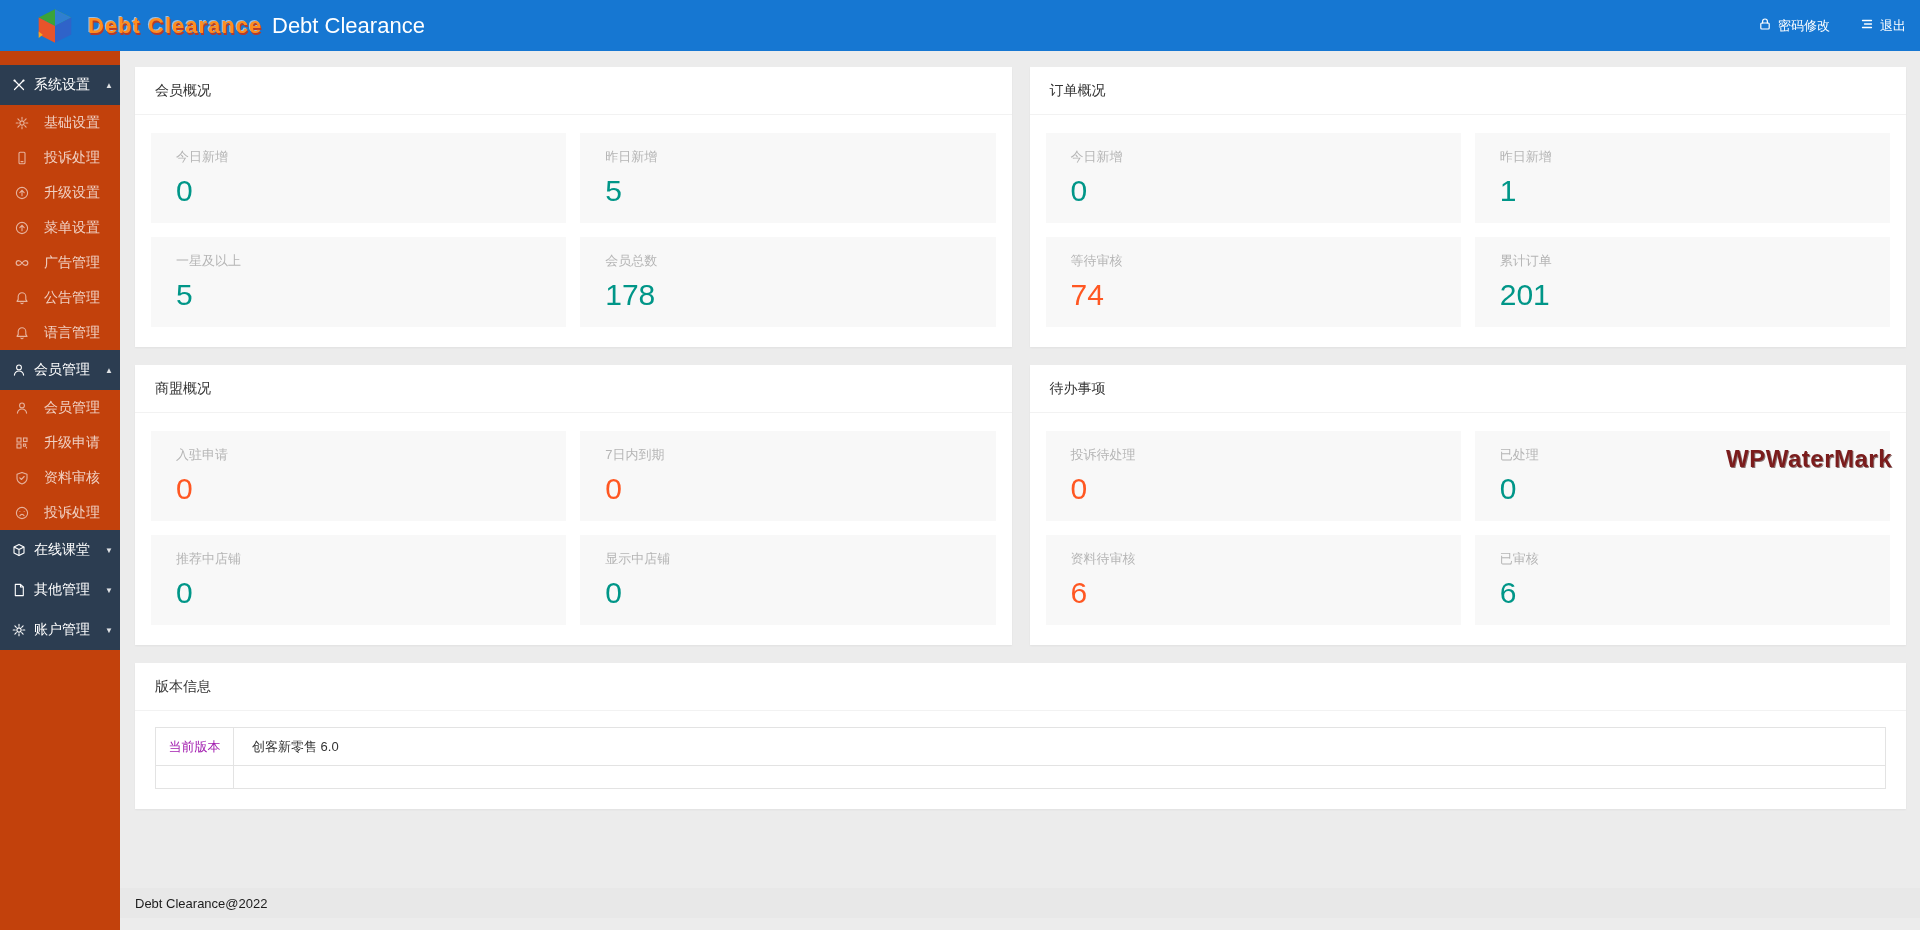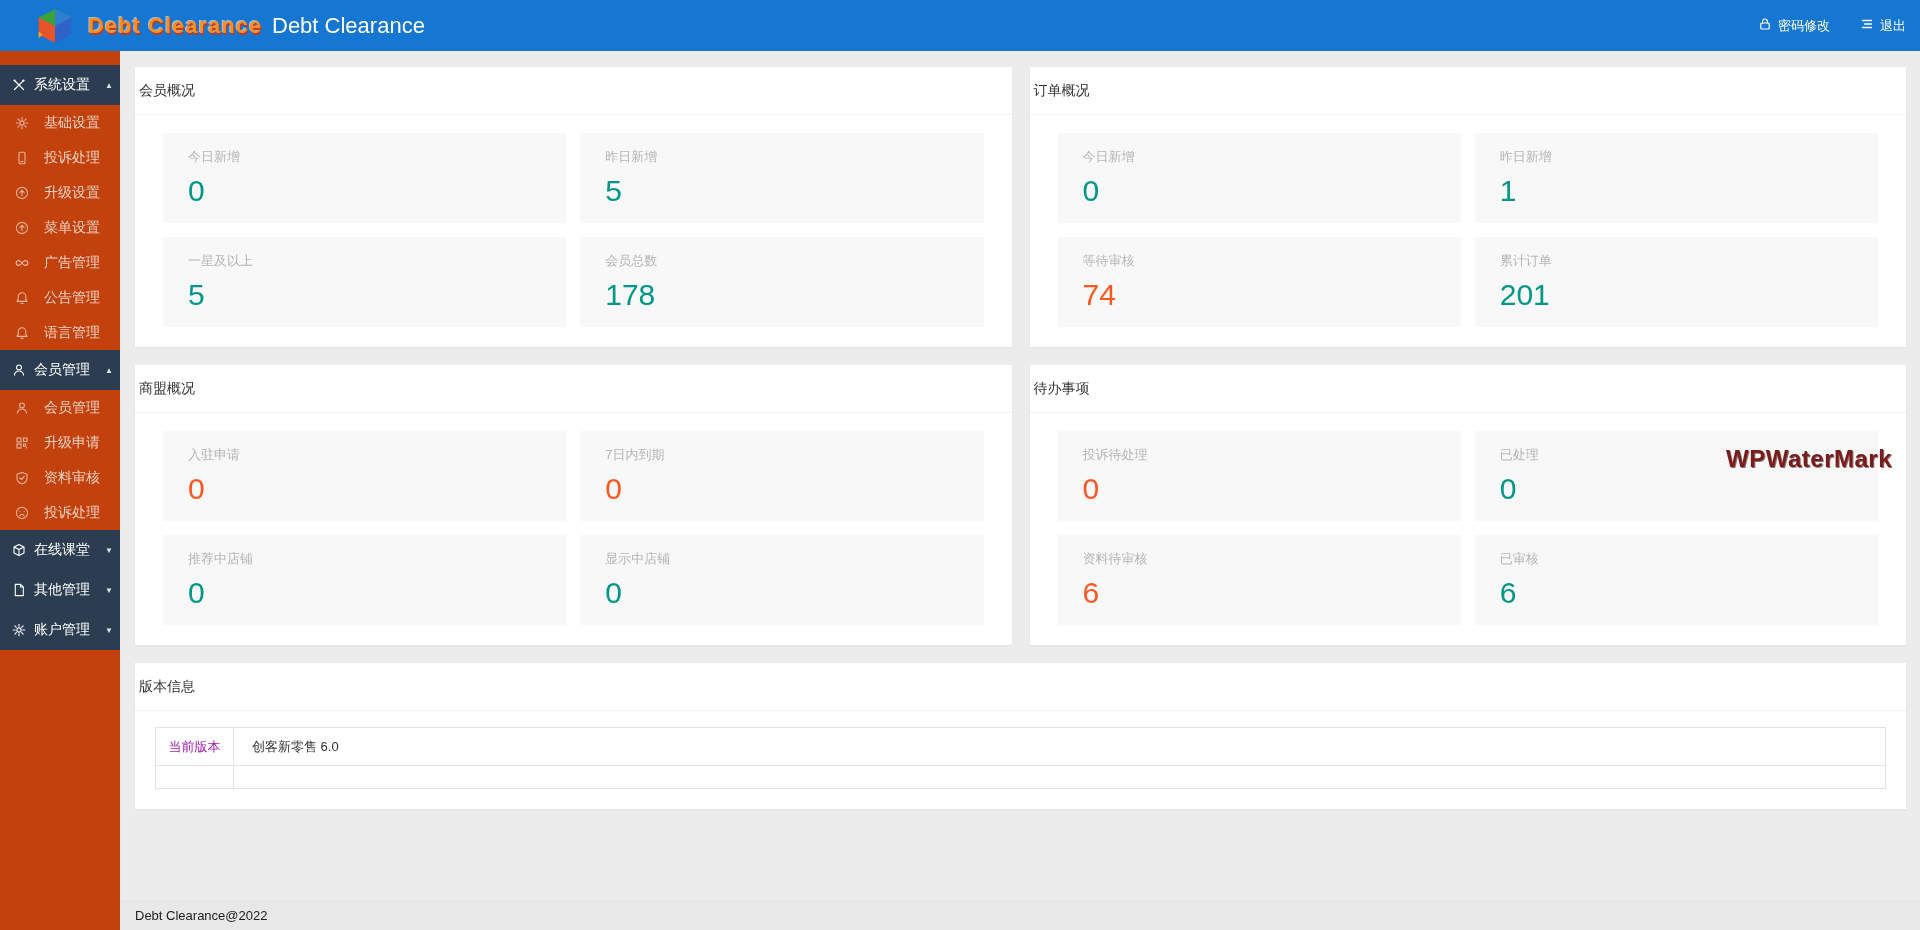--- a/index.html
+++ b/index.html
@@ -25,39 +25,39 @@
   .menu-header .icn, .menu-child .icn { width:14px; height:14px; flex:none; display:flex; align-items:center; justify-content:center; }
   .icn svg { width:14px; height:14px; }
   .menu-child .icn { opacity:.8; }
   .caret { position:absolute; right:7px; font-size:8px; color:rgba(255,255,255,.85); }
   .menu-label { white-space:nowrap; }
 
   
   .main { position:absolute; top:51px; left:120px; right:0; bottom:30px; padding:16px 14px 0 15px; overflow:hidden; }
   .cards-grid { display:grid; grid-template-columns:1fr 1fr; gap:18px; margin-bottom:18px; }
   .card { background:#ffffff; box-shadow:0 1px 2px rgba(0,0,0,.05); }
-  .card-title { padding:15px 4px 14px; font-size:14px; color:#333; border-bottom:1px solid #f2f2f2; }
-  .card-body { padding:18px 28px 20px; display:grid; grid-template-columns:1fr 1fr; gap:14px; }
+  .card-title { padding:15px 20px 14px; font-size:14px; color:#333; border-bottom:1px solid #f2f2f2; }
+  .card-body { padding:18px 16px 20px; display:grid; grid-template-columns:1fr 1fr; gap:14px; }
   .stat-tile { background:#f8f8f8; padding:15px 25px 16px; }
   .stat-label { font-size:13px; color:#b5b5b5; margin-bottom:8px; }
   .stat-num { font-size:30px; line-height:1.1; font-weight:400; }
   .stat-num.teal { color:#009688; }
   .stat-num.orange { color:#ff5722; }
 
   
   .version-card { background:#ffffff; box-shadow:0 1px 2px rgba(0,0,0,.05); }
   .version-body { padding:16px 20px 20px; }
   table.version { width:100%; border-collapse:collapse; font-size:13px; color:#333; }
   table.version td { border:1px solid #e3e3e3; }
   td.vlabel { width:78px; text-align:center; color:#a21caf; height:38px; }
   td.vvalue { padding-left:18px; }
   tr.vempty td { height:23px; }
 
   
-  .footer { position:absolute; left:120px; right:0; bottom:0; height:30px; background:#e8e8e8; display:flex; align-items:center; padding-left:15px; font-size:13px; color:#1c1c1c; z-index:8; }
+  .footer { position:absolute; left:120px; right:0; bottom:12px; height:30px; background:#e8e8e8; display:flex; align-items:center; padding-left:15px; font-size:13px; color:#1c1c1c; z-index:8; }
 
   
   .watermark { position:absolute; top:445px; right:28px; font-size:24px; font-weight:bold; color:#7b1c1c; text-shadow:1px 1px 0 rgba(50,0,0,.55); z-index:20; letter-spacing:.5px; }
 </style>
 </head>
 <body>
 
 <svg width="0" height="0" style="position:absolute" aria-hidden="true">
   <defs>
     <g id="i-tools" fill="none" stroke="currentColor" stroke-width="1.2" stroke-linecap="round">

